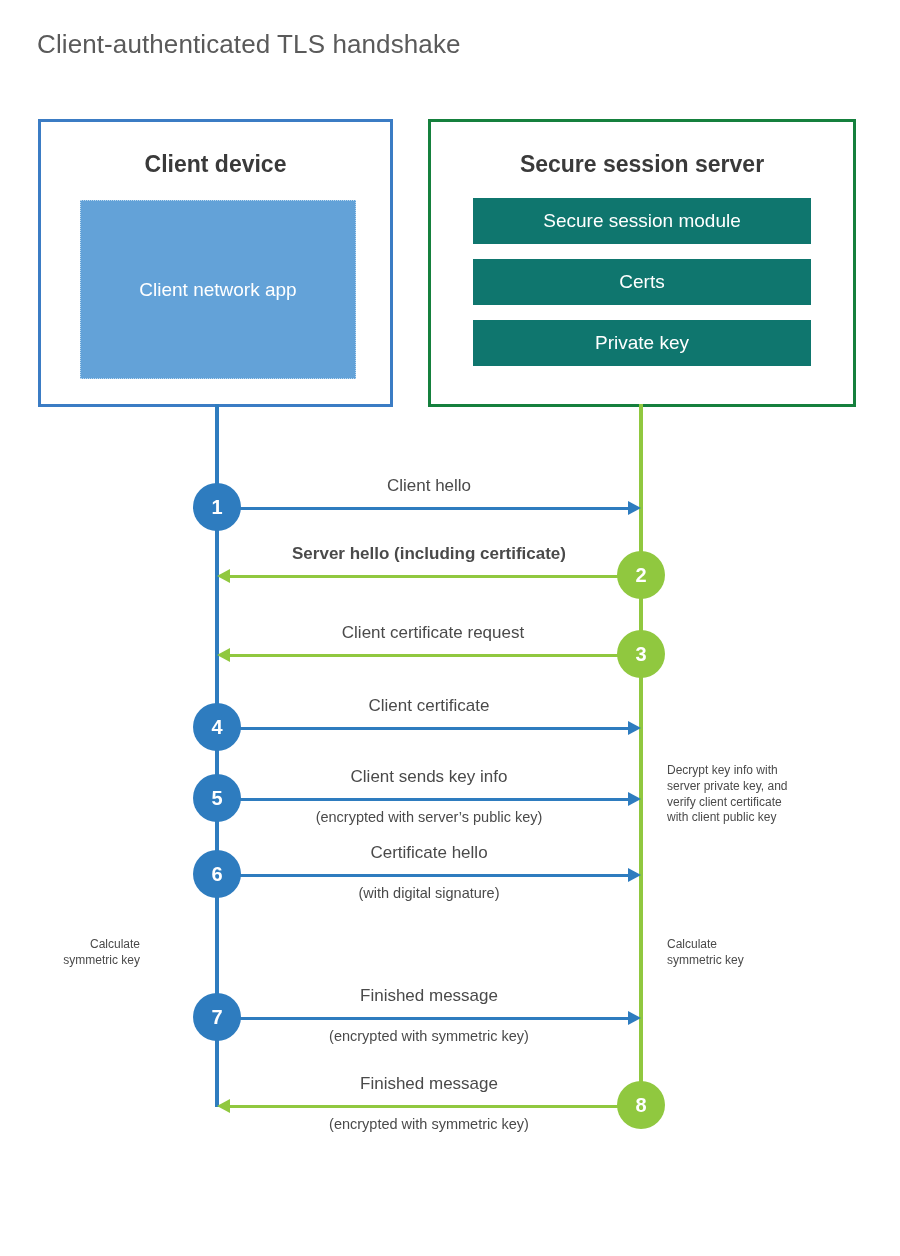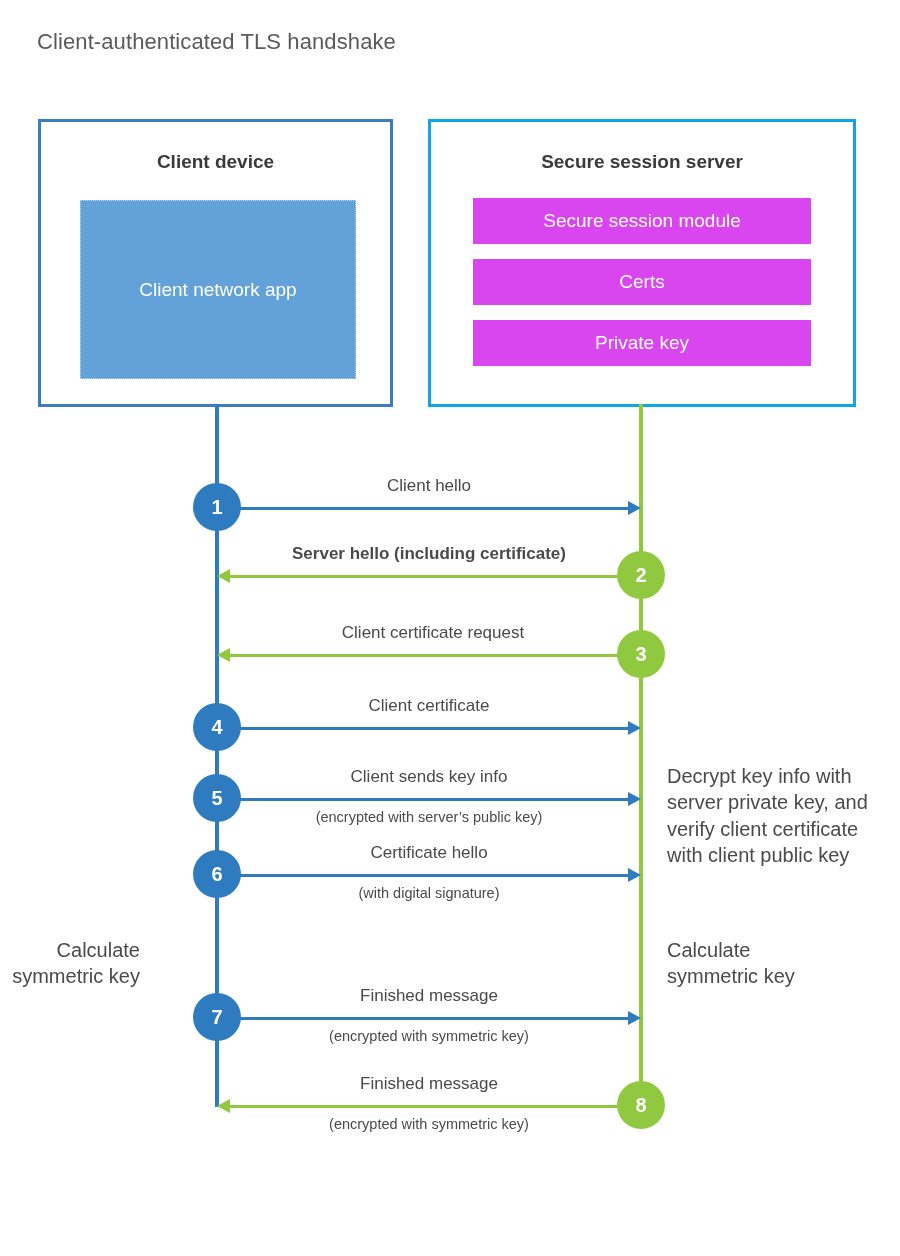--- a/index.html
+++ b/index.html
@@ -20,21 +20,21 @@
     position: absolute;
     left: 0; top: 0;
     width: 900px; height: 1256px;
   }
 
   
   .title {
     position: absolute;
     left: 37px;
     top: 29px;
-    font-size: 22px;
+    font-size: 26px;
     font-weight: 400;
     color: #5a5a5a;
     letter-spacing: 0.1px;
     white-space: nowrap;
   }
 
   
   .party-box {
     position: absolute;
     background: #ffffff;
@@ -45,29 +45,29 @@
     top: 119px;
     width: 355px;
     height: 288px;
     border: 3px solid #3b7cc4;
   }
   .party-box.server {
     left: 428px;
     top: 119px;
     width: 428px;
     height: 288px;
-    border: 3px solid #0ea5e9;
+    border: 3px solid #15803d;
   }
   .party-title {
     position: absolute;
     left: 0;
     top: 29px;
     width: 100%;
     text-align: center;
-    font-size: 19px;
+    font-size: 23px;
     font-weight: bold;
     color: #3a3a3a;
   }
 
   
   .client-app {
     position: absolute;
     left: 39px;
     top: 78px;
     width: 276px;
@@ -85,21 +85,21 @@
   }
 
   
   .server-modules {
     position: absolute;
     left: 42px;
     top: 76px;
     width: 338px;
   }
   .module {
-    background: #d946ef;
+    background: #0f766e;
     color: #ffffff;
     font-size: 19px;
     height: 46px;
     line-height: 46px;
     text-align: center;
     margin-bottom: 15px;
   }
   .module:last-child { margin-bottom: 0; }
 
   
@@ -173,21 +173,21 @@
     align-items: center;
     justify-content: center;
     transform: translate(-50%, -50%);
   }
   .step-badge.blue  { background: #2e7cbf; }
   .step-badge.green { background: #90c83f; }
 
   
   .side-note {
     position: absolute;
-    font-size: 20px;
+    font-size: 12px;
     line-height: 1.32;
     color: #4a4a4a;
     white-space: pre-line;
   }
   .side-note.right-of-server { left: 667px; }
   .side-note.left-of-client  { right: 760px; text-align: right; }
 </style>
 </head>
 <body>
 

